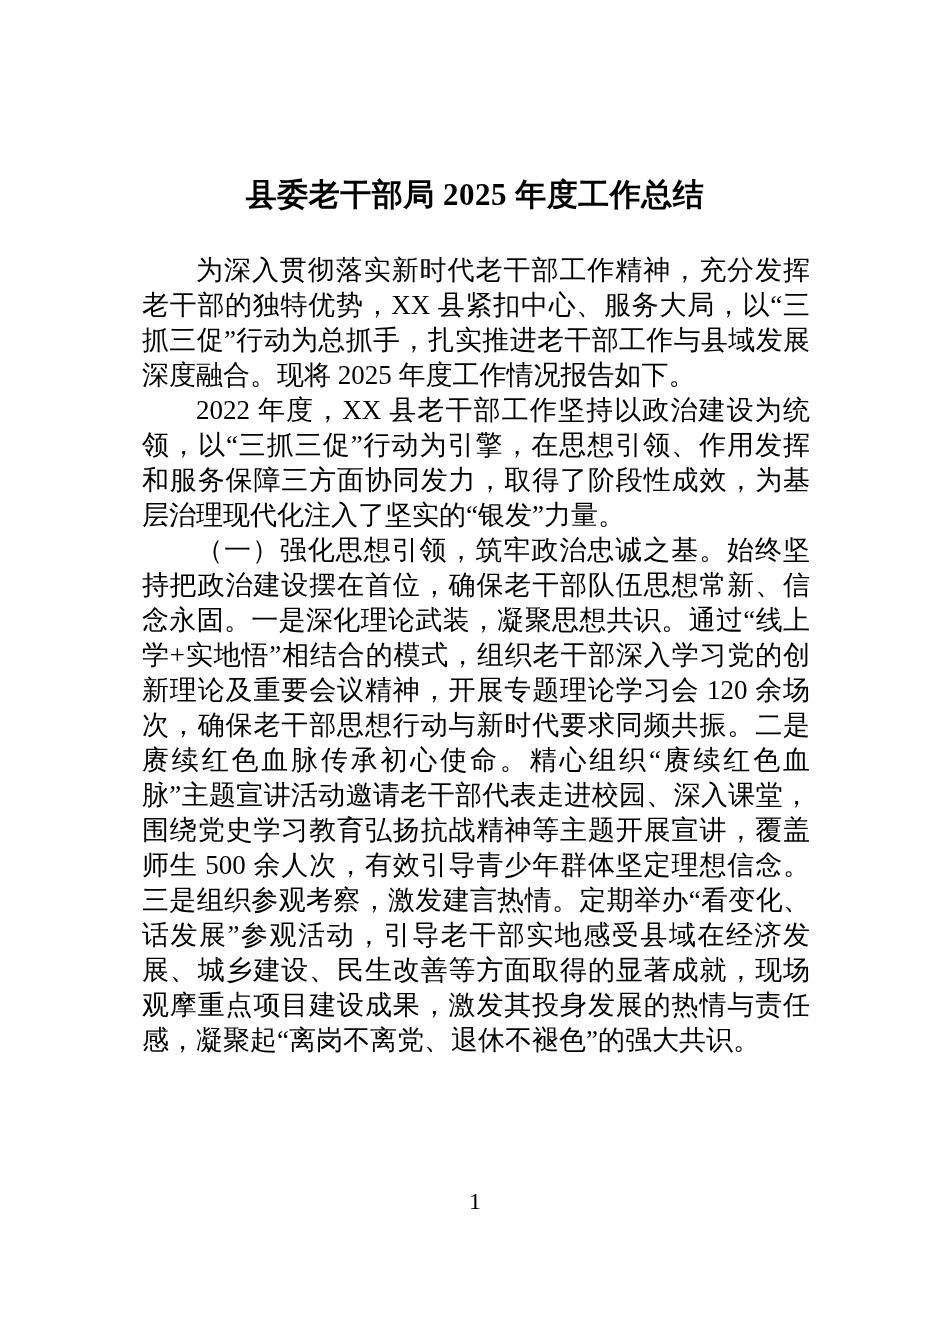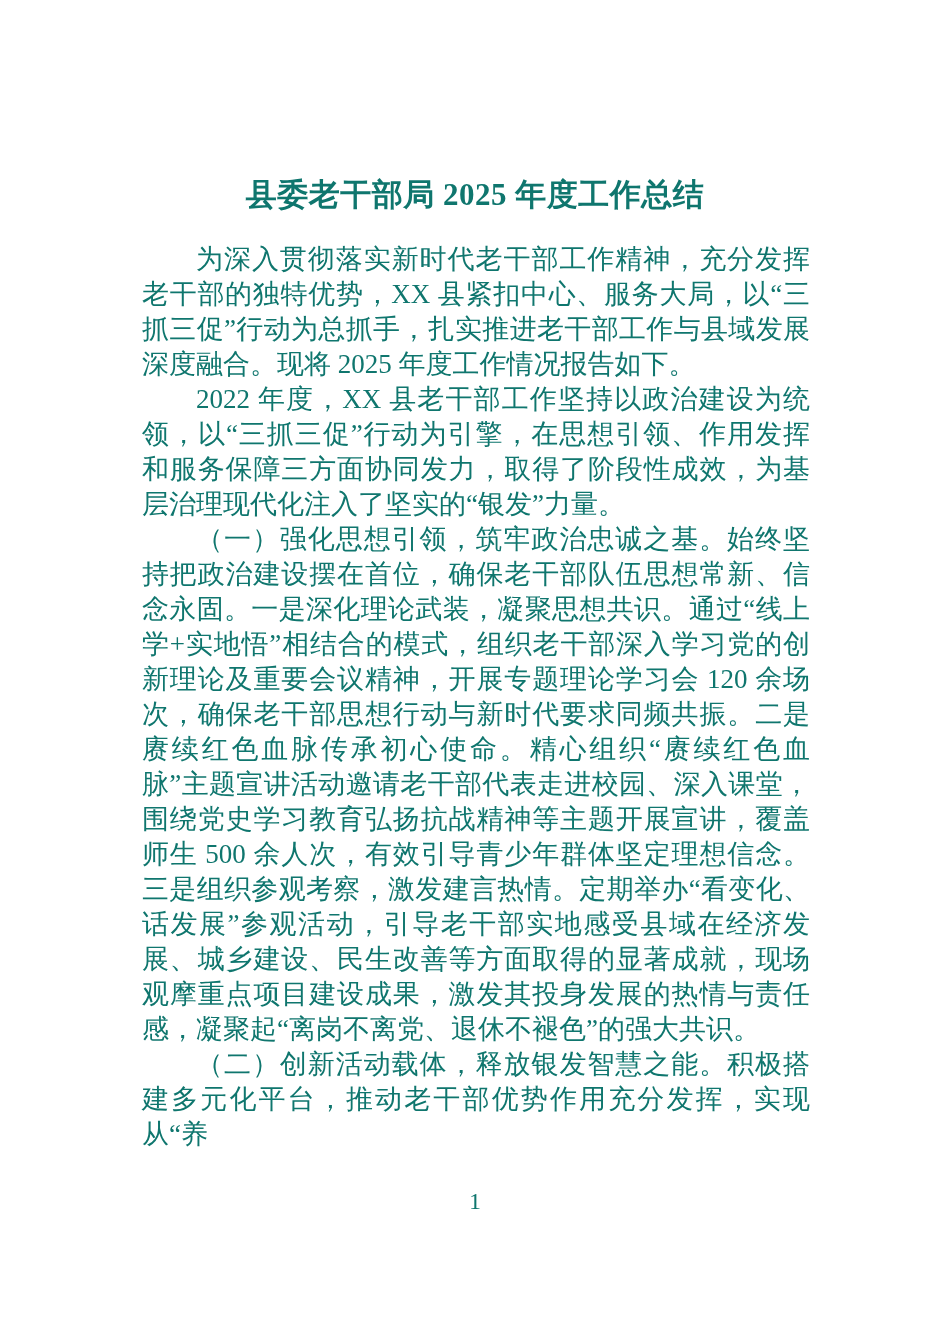--- a/index.html
+++ b/index.html
@@ -7,36 +7,36 @@
     padding: 0;
     background: #ffffff;
   }
   .page {
     position: relative;
     width: 950px;
     height: 1344px;
     background: #ffffff;
     overflow: hidden;
     font-family: "Liberation Serif", "DejaVu Serif", serif;
-    color: #0f766e;
+    color: #000000;
   }
   .doc-title {
     position: absolute;
     top: 174px;
     left: 0;
     width: 100%;
     margin: 0;
     text-align: center;
     font-size: 31px;
     font-weight: 700;
     letter-spacing: 0.5px;
   }
   .doc-body {
     position: absolute;
-    top: 242px;
+    top: 253px;
     left: 142px;
     width: 668px;
     font-size: 27px;
     line-height: 35px;
     text-align: justify;
   }
   .para {
     margin: 0;
     text-indent: 2em;
   }
@@ -56,18 +56,17 @@
 <body>
 
 <div class="page">
 
   <h1 class="doc-title">县委老干部局 2025 年度工作总结</h1>
 
   <div class="doc-body">
     <p class="para">为深入贯彻落实新时代老干部工作精神，充分发挥老干部的独特优势，XX 县紧扣中心、服务大局，以“三抓三促”行动为总抓手，扎实推进老干部工作与县域发展深度融合。现将 2025 年度工作情况报告如下。</p>
     <p class="para">2022 年度，XX 县老干部工作坚持以政治建设为统领，以“三抓三促”行动为引擎，在思想引领、作用发挥和服务保障三方面协同发力，取得了阶段性成效，为基层治理现代化注入了坚实的“银发”力量。</p>
     <p class="para">（一）强化思想引领，筑牢政治忠诚之基。始终坚持把政治建设摆在首位，确保老干部队伍思想常新、信念永固。一是深化理论武装，凝聚思想共识。通过“线上学+实地悟”相结合的模式，组织老干部深入学习党的创新理论及重要会议精神，开展专题理论学习会 120 余场次，确保老干部思想行动与新时代要求同频共振。二是赓续红色血脉传承初心使命。精心组织“赓续红色血脉”主题宣讲活动邀请老干部代表走进校园、深入课堂，围绕党史学习教育弘扬抗战精神等主题开展宣讲，覆盖师生 500 余人次，有效引导青少年群体坚定理想信念。三是组织参观考察，激发建言热情。定期举办“看变化、话发展”参观活动，引导老干部实地感受县域在经济发展、城乡建设、民生改善等方面取得的显著成就，现场观摩重点项目建设成果，激发其投身发展的热情与责任感，凝聚起“离岗不离党、退休不褪色”的强大共识。</p>
-    <p class="para">（二）创新活动载体，释放银发智慧之能。积极搭建多元化平台，推动老干部优势作用充分发挥，实现从“养</p>
   </div>
 
   <div class="page-footer">1</div>
 
 </div>
 
 </body></html>

